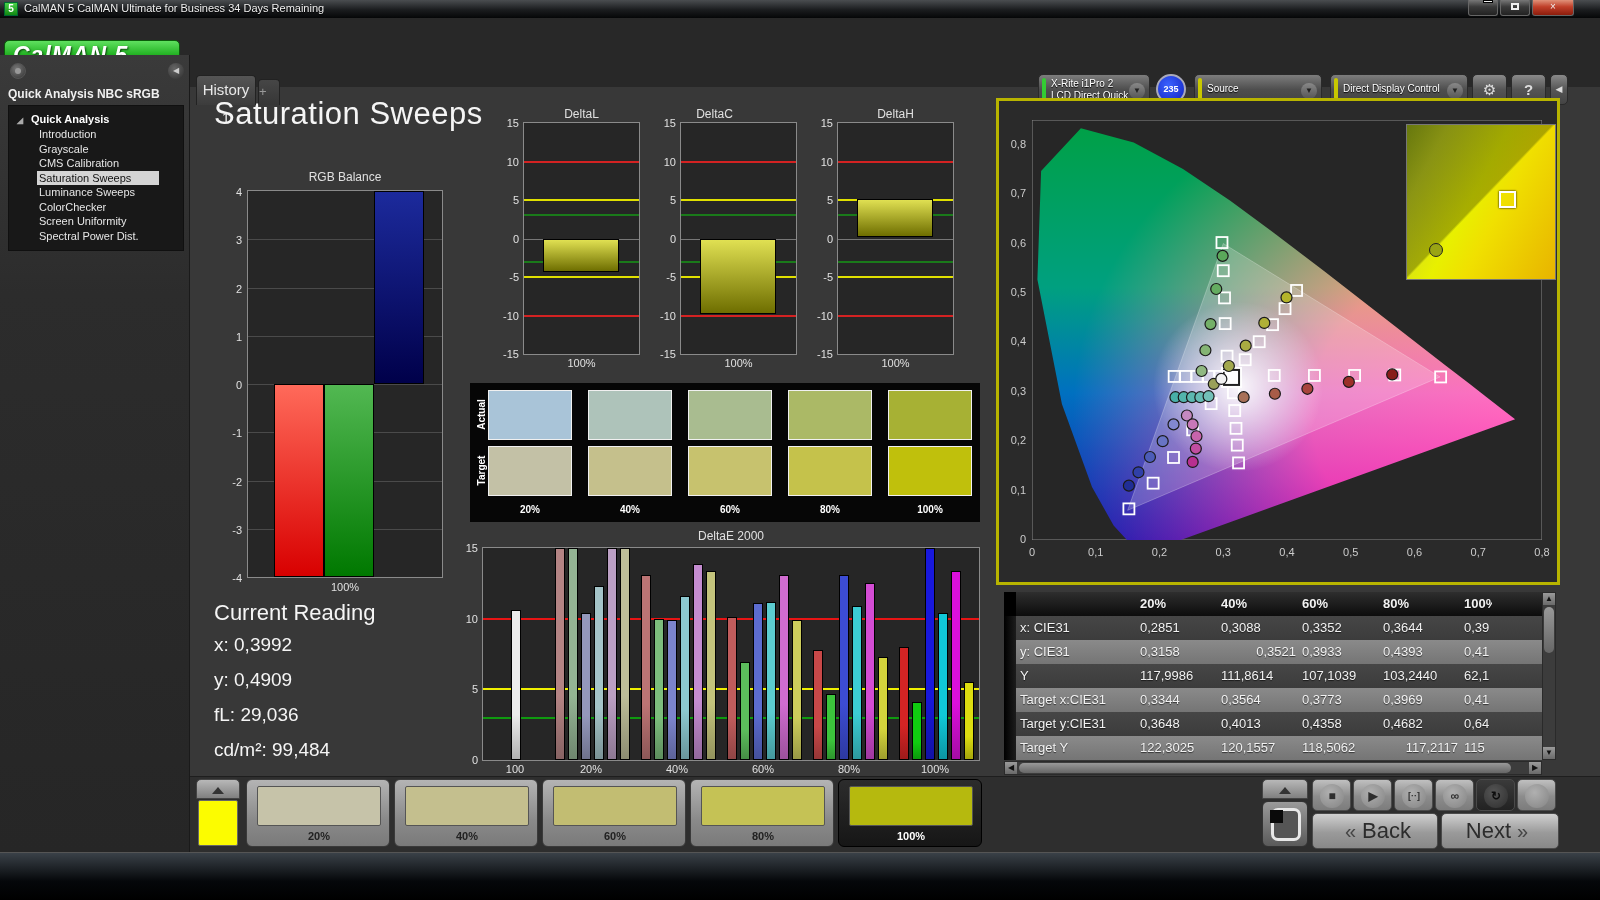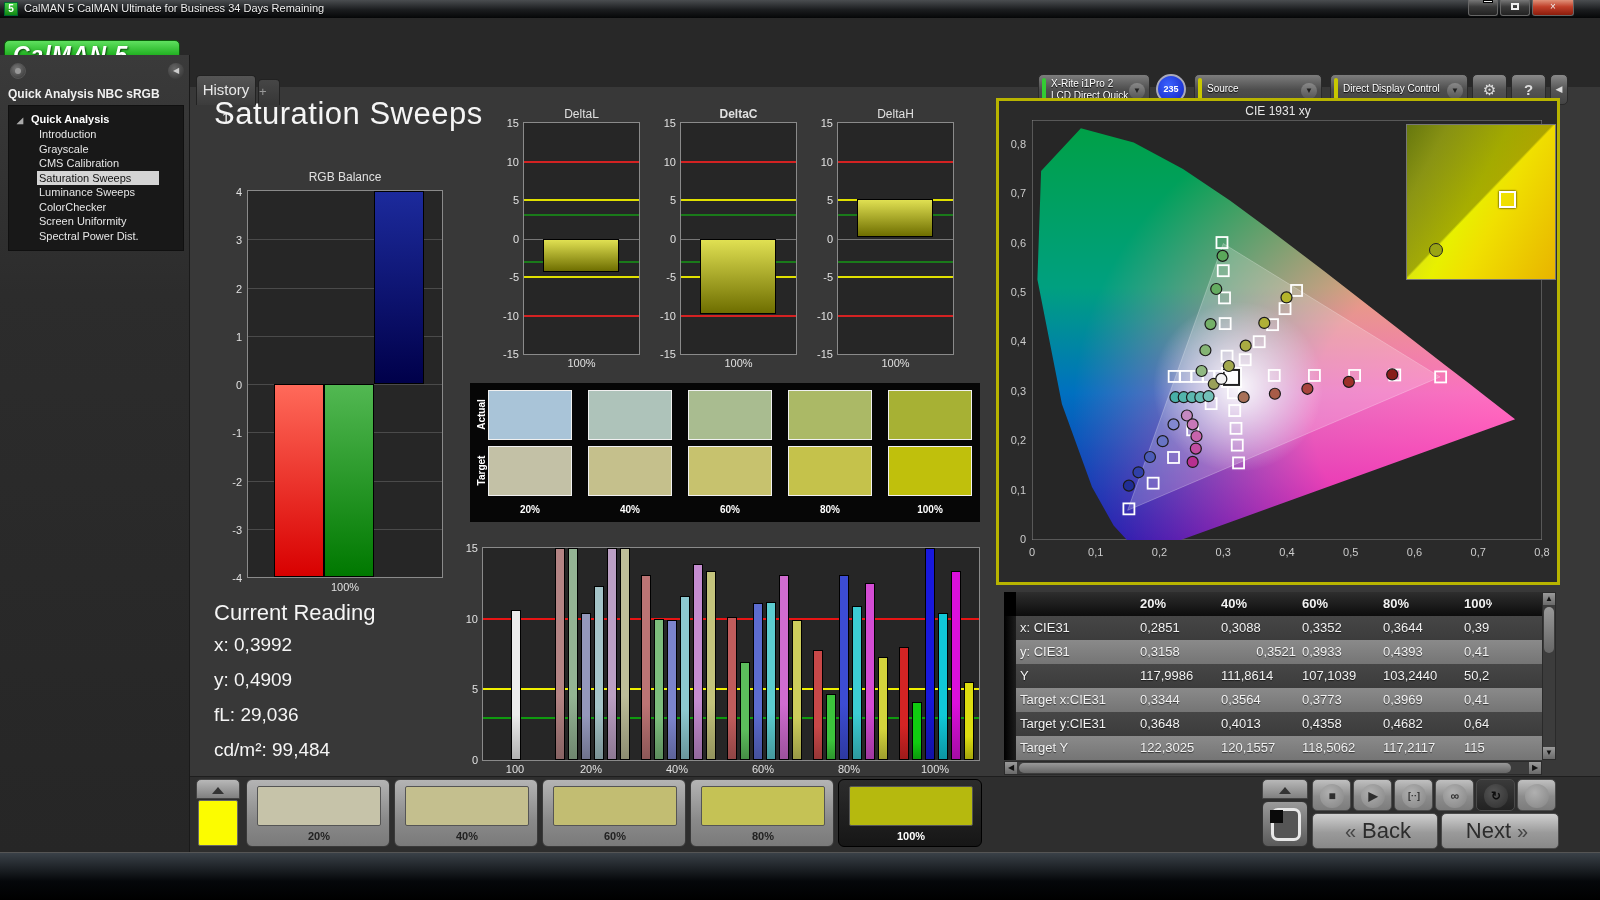--- a/index.html
+++ b/index.html
@@ -251,21 +251,21 @@
         <div class="gline" style="top: 115.5px; background: rgb(119, 119, 119);"></div>
         <div class="lline" style="top: 37.5px; background: rgb(212, 34, 34);"></div>
         <div class="lline" style="top: 76px; background: rgb(224, 224, 0);"></div>
         <div class="lline" style="top: 91.4px; background: rgb(26, 122, 26);"></div>
         <div class="lline" style="top: 137.6px; background: rgb(26, 122, 26);"></div>
         <div class="lline" style="top: 153px; background: rgb(224, 224, 0);"></div>
         <div class="lline" style="top: 191.5px; background: rgb(212, 34, 34);"></div>
         <div class="bar" style="left: 19px; width: 76px; top: 115.5px; height: 33.11px; background: linear-gradient(rgb(224, 224, 82), rgb(110, 110, 0));"></div>
       </div>
       <div class="abs xlab dxlab" style="left: 523px;">100%</div>
-      <div class="abs ctitle dtitle" style="left: 680px; font-weight: bold;">DeltaC</div>
+      <div class="abs ctitle dtitle" style="left: 656px;">DeltaC</div>
       <div class="abs dticks" style="left: 648px;">
         <div class="tick" style="top: 0px;">15</div>
         <div class="tick" style="top: 38.5px;">10</div>
         <div class="tick" style="top: 77px;">5</div>
         <div class="tick" style="top: 115.5px;">0</div>
         <div class="tick" style="top: 154px;">-5</div>
         <div class="tick" style="top: 192.5px;">-10</div>
         <div class="tick" style="top: 231px;">-15</div>
       </div>
       <div class="abs plot dplot" style="left: 680px;">
@@ -323,20 +323,21 @@
       <div class="swatch" style="left: 218px; top: 63px; background: rgb(199, 194, 110);"></div>
       <div class="swatch" style="left: 318px; top: 63px; background: rgb(197, 194, 75);"></div>
       <div class="swatch" style="left: 418px; top: 63px; background: rgb(192, 192, 12);"></div>
       <div class="swlab" style="left: 18px; top: 121px;">20%</div>
       <div class="swlab" style="left: 118px; top: 121px;">40%</div>
       <div class="swlab" style="left: 218px; top: 121px;">60%</div>
       <div class="swlab" style="left: 318px; top: 121px;">80%</div>
       <div class="swlab" style="left: 418px; top: 121px;">100%</div>
     </div>
 
+  <div class="abs ctitle" id="de-title">DeltaE 2000</div>
   <div class="abs" id="de-ticks">
       <div class="tick" style="top: 0px;">15</div>
       <div class="tick" style="top: 70.6667px;">10</div>
       <div class="tick" style="top: 141.333px;">5</div>
       <div class="tick" style="top: 212px;">0</div>
     </div>
   <div class="abs plot" id="de-plot">
       <div class="lline" style="top: 69.6667px; background: rgb(232, 20, 20);"></div>
       <div class="lline" style="top: 140.333px; background: rgb(240, 240, 0);"></div>
       <div class="lline" style="top: 168.6px; background: rgb(15, 154, 15);"></div>
@@ -375,21 +376,20 @@
   <div id="de-xlabels">
       <div class="abs xlab" style="left: 482px; top: 763px; width: 66px;">100</div>
       <div class="abs xlab" style="left: 548px; top: 763px; width: 86px;">20%</div>
       <div class="abs xlab" style="left: 634px; top: 763px; width: 86px;">40%</div>
       <div class="abs xlab" style="left: 720px; top: 763px; width: 86px;">60%</div>
       <div class="abs xlab" style="left: 806px; top: 763px; width: 86px;">80%</div>
       <div class="abs xlab" style="left: 892px; top: 763px; width: 86px;">100%</div>
     </div>
 
   <div class="abs" id="cie-panel"></div>
-  <div class="abs" id="cie-title">CIE 1931 xy</div>
   <svg class="abs" id="cie-svg" width="510" height="420" viewBox="0 0 510 420">
     <defs>
       <clipPath id="locusClip">
         <path d="M114.5 432.4 L108.1 429.4 L103 425.9 L94.7 419.8 L81.6 405.4 L60 367.1 L29.9 284 L5.4 159.4 L9.1 51.1 L48.9 8.3 L101.7 22.6 L151 49 L198.3 80.7 L245.3 115.4 L292 151.1 L337 186 L378.2 217.9 L412.3 244.4 L437.8 264.1 L454.7 277.2 L469.5 288.7 L483.1 299.2 Z"></path>
       </clipPath>
       <linearGradient id="baseGrad" x1="0" y1="0" x2="0" y2="1">
         <stop offset="0%" stop-color="#00a044"></stop>
           <stop offset="40%" stop-color="#00a080"></stop>
         <stop offset="65%" stop-color="#0070c0"></stop>
           <stop offset="100%" stop-color="#2020b0"></stop>
@@ -530,21 +530,21 @@
         <div class="cell" style="left: 379px; width: 75px;">0,4393</div>
         <div class="cell" style="left: 460px; width: 75px;">0,41</div>
       </div>
       <div class="trow rdark">
         <div class="gut"></div>
         <div class="cell" style="left: 16px; width: 116px;">Y</div>
         <div class="cell" style="left: 136px; width: 75px;">117,9986</div>
         <div class="cell" style="left: 217px; width: 75px;">111,8614</div>
         <div class="cell" style="left: 298px; width: 75px;">107,1039</div>
         <div class="cell" style="left: 379px; width: 75px;">103,2440</div>
-        <div class="cell" style="left: 460px; width: 75px;">50,2</div>
+        <div class="cell" style="left: 460px; width: 75px;">62,1</div>
       </div>
       <div class="trow rlight">
         <div class="gut"></div>
         <div class="cell" style="left: 16px; width: 116px;">Target x:CIE31</div>
         <div class="cell" style="left: 136px; width: 75px;">0,3344</div>
         <div class="cell" style="left: 217px; width: 75px;">0,3564</div>
         <div class="cell" style="left: 298px; width: 75px;">0,3773</div>
         <div class="cell" style="left: 379px; width: 75px;">0,3969</div>
         <div class="cell" style="left: 460px; width: 75px;">0,41</div>
       </div>
@@ -556,21 +556,21 @@
         <div class="cell" style="left: 298px; width: 75px;">0,4358</div>
         <div class="cell" style="left: 379px; width: 75px;">0,4682</div>
         <div class="cell" style="left: 460px; width: 75px;">0,64</div>
       </div>
       <div class="trow rlight">
         <div class="gut"></div>
         <div class="cell" style="left: 16px; width: 116px;">Target Y</div>
         <div class="cell" style="left: 136px; width: 75px;">122,3025</div>
         <div class="cell" style="left: 217px; width: 75px;">120,1557</div>
         <div class="cell" style="left: 298px; width: 75px;">118,5062</div>
-        <div class="cell" style="left: 379px; width: 75px;">117,2117</div>
+        <div class="cell" style="left: 379px; width: 75px; text-align: right;">117,2117</div>
         <div class="cell" style="left: 460px; width: 75px;">115</div>
       </div>
     </div>
   <div class="abs" id="vscroll">
     <div class="scr-arrow" style="left:0;top:0;width:12px;height:12px;line-height:12px">▲</div>
     <div class="thumb" style="left:1px;top:14px;width:10px;height:46px"></div>
     <div class="scr-arrow" style="left:0;bottom:0;width:12px;height:12px;line-height:12px">▼</div>
   </div>
   <div class="abs" id="hscroll">
     <div class="scr-arrow" style="left:0;top:0;width:12px;height:12px;line-height:12px">◀</div>

